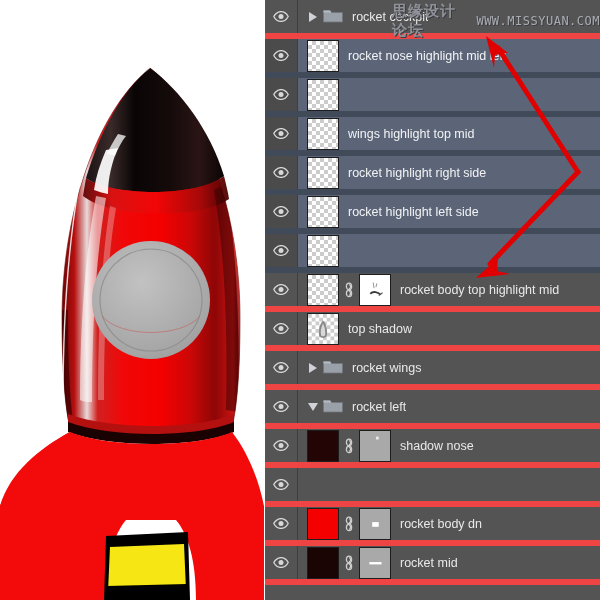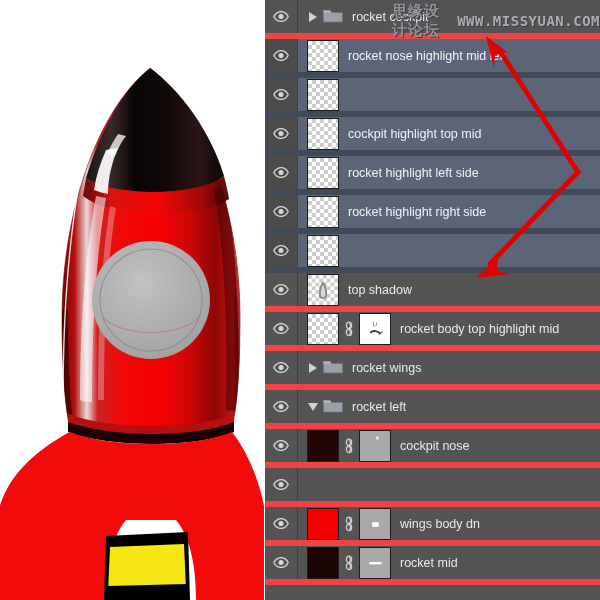--- a/index.html
+++ b/index.html
@@ -96,21 +96,21 @@
     display: flex; align-items: center; gap: 6px;
     pointer-events: none;
     justify-content: flex-end;
   }
   #wm-cn {
     font-size: 15px; font-weight: bold; letter-spacing: 1px;
     color: #8f9298; text-shadow: 1px 1px 0 #3a3c41;
     font-family: "DejaVu Sans", sans-serif;
   }
   #wm-url {
-    font-size: 14px; font-weight: bold; letter-spacing: 0.5px;
+    font-size: 12px; font-weight: normal; letter-spacing: 0.5px;
     color: #a9acb2; text-shadow: 1px 1px 0 #3a3c41;
     font-family: "DejaVu Sans Mono", monospace;
   }
 
   
   #annot { position: absolute; left: 0; top: 0; width: 600px; height: 600px; pointer-events: none; }
 </style>
 </head>
 <body>
 
@@ -256,21 +256,33 @@
       </div>
       <div class="layer-row sel">
         <div class="eye-cell">
           <svg class="eye-icon" viewBox="0 0 16 11">
             <path d="M8 0.6 C3.4 0.6 0.8 5.5 0.8 5.5 C0.8 5.5 3.4 10.4 8 10.4 C12.6 10.4 15.2 5.5 15.2 5.5 C15.2 5.5 12.6 0.6 8 0.6 Z" fill="none" stroke="#d8d8d8" stroke-width="1.3"></path>
             <circle cx="8" cy="5.5" r="2.5" fill="#d8d8d8"></circle>
           </svg>
         </div>
         <div class="content-cell">
           <div class="thumb checker"></div>
-          <span class="layer-name">cockpit highlight top mid</span>
+          <span class="layer-name">wings highlight top mid</span>
+        </div>
+      </div>
+      <div class="layer-row sel">
+        <div class="eye-cell">
+          <svg class="eye-icon" viewBox="0 0 16 11">
+            <path d="M8 0.6 C3.4 0.6 0.8 5.5 0.8 5.5 C0.8 5.5 3.4 10.4 8 10.4 C12.6 10.4 15.2 5.5 15.2 5.5 C15.2 5.5 12.6 0.6 8 0.6 Z" fill="none" stroke="#d8d8d8" stroke-width="1.3"></path>
+            <circle cx="8" cy="5.5" r="2.5" fill="#d8d8d8"></circle>
+          </svg>
+        </div>
+        <div class="content-cell">
+          <div class="thumb checker"></div>
+          <span class="layer-name">rocket highlight right side</span>
         </div>
       </div>
       <div class="layer-row sel">
         <div class="eye-cell">
           <svg class="eye-icon" viewBox="0 0 16 11">
             <path d="M8 0.6 C3.4 0.6 0.8 5.5 0.8 5.5 C0.8 5.5 3.4 10.4 8 10.4 C12.6 10.4 15.2 5.5 15.2 5.5 C15.2 5.5 12.6 0.6 8 0.6 Z" fill="none" stroke="#d8d8d8" stroke-width="1.3"></path>
             <circle cx="8" cy="5.5" r="2.5" fill="#d8d8d8"></circle>
           </svg>
         </div>
         <div class="content-cell">
@@ -280,32 +292,43 @@
       </div>
       <div class="layer-row sel">
         <div class="eye-cell">
           <svg class="eye-icon" viewBox="0 0 16 11">
             <path d="M8 0.6 C3.4 0.6 0.8 5.5 0.8 5.5 C0.8 5.5 3.4 10.4 8 10.4 C12.6 10.4 15.2 5.5 15.2 5.5 C15.2 5.5 12.6 0.6 8 0.6 Z" fill="none" stroke="#d8d8d8" stroke-width="1.3"></path>
             <circle cx="8" cy="5.5" r="2.5" fill="#d8d8d8"></circle>
           </svg>
         </div>
         <div class="content-cell">
           <div class="thumb checker"></div>
-          <span class="layer-name">rocket highlight right side</span>
-        </div>
-      </div>
-      <div class="layer-row sel">
-        <div class="eye-cell">
-          <svg class="eye-icon" viewBox="0 0 16 11">
-            <path d="M8 0.6 C3.4 0.6 0.8 5.5 0.8 5.5 C0.8 5.5 3.4 10.4 8 10.4 C12.6 10.4 15.2 5.5 15.2 5.5 C15.2 5.5 12.6 0.6 8 0.6 Z" fill="none" stroke="#d8d8d8" stroke-width="1.3"></path>
-            <circle cx="8" cy="5.5" r="2.5" fill="#d8d8d8"></circle>
-          </svg>
-        </div>
-        <div class="content-cell">
-          <div class="thumb checker"></div>
+        </div>
+      </div>
+      <div class="layer-row unsel">
+        <div class="eye-cell">
+          <svg class="eye-icon" viewBox="0 0 16 11">
+            <path d="M8 0.6 C3.4 0.6 0.8 5.5 0.8 5.5 C0.8 5.5 3.4 10.4 8 10.4 C12.6 10.4 15.2 5.5 15.2 5.5 C15.2 5.5 12.6 0.6 8 0.6 Z" fill="none" stroke="#d8d8d8" stroke-width="1.3"></path>
+            <circle cx="8" cy="5.5" r="2.5" fill="#d8d8d8"></circle>
+          </svg>
+        </div>
+        <div class="content-cell">
+          <div class="thumb checker"></div>
+          <span style="line-height: 0;"><svg class="link-icon" viewBox="0 0 12 16">
+              <path d="M6 2.5 A2.4 2.4 0 0 1 6 7 M6 9 A2.4 2.4 0 0 1 6 13.5" fill="none" stroke="#cfcfcf" stroke-width="1.3"></path>
+              <ellipse cx="6" cy="4.4" rx="2.6" ry="3.2" fill="none" stroke="#cfcfcf" stroke-width="1.3"></ellipse>
+              <ellipse cx="6" cy="11.4" rx="2.6" ry="3.2" fill="none" stroke="#cfcfcf" stroke-width="1.3"></ellipse>
+            </svg></span>
+          <span style="line-height: 0;"><svg class="mask-thumb" viewBox="0 0 32 32">
+              <rect width="32" height="32" fill="#ffffff"></rect>
+              <path d="M14 8 L15 14 M18 9 L17 13" stroke="#9a9a9a" stroke-width="1.1" fill="none"></path>
+              <path d="M11 20 C14 17, 19 18, 22 21" stroke="#3a3a3a" stroke-width="2" fill="none"></path>
+              <path d="M20 22 L24 19" stroke="#555" stroke-width="1.2" fill="none"></path>
+            </svg></span>
+          <span class="layer-name">rocket body top highlight mid</span>
         </div>
       </div>
       <div class="layer-row unsel">
         <div class="eye-cell">
           <svg class="eye-icon" viewBox="0 0 16 11">
             <path d="M8 0.6 C3.4 0.6 0.8 5.5 0.8 5.5 C0.8 5.5 3.4 10.4 8 10.4 C12.6 10.4 15.2 5.5 15.2 5.5 C15.2 5.5 12.6 0.6 8 0.6 Z" fill="none" stroke="#d8d8d8" stroke-width="1.3"></path>
             <circle cx="8" cy="5.5" r="2.5" fill="#d8d8d8"></circle>
           </svg>
         </div>
         <div class="content-cell">
@@ -325,43 +348,20 @@
         </div>
       </div>
       <div class="layer-row unsel">
         <div class="eye-cell">
           <svg class="eye-icon" viewBox="0 0 16 11">
             <path d="M8 0.6 C3.4 0.6 0.8 5.5 0.8 5.5 C0.8 5.5 3.4 10.4 8 10.4 C12.6 10.4 15.2 5.5 15.2 5.5 C15.2 5.5 12.6 0.6 8 0.6 Z" fill="none" stroke="#d8d8d8" stroke-width="1.3"></path>
             <circle cx="8" cy="5.5" r="2.5" fill="#d8d8d8"></circle>
           </svg>
         </div>
         <div class="content-cell">
-          <div class="thumb checker"></div>
-          <span style="line-height: 0;"><svg class="link-icon" viewBox="0 0 12 16">
-              <path d="M6 2.5 A2.4 2.4 0 0 1 6 7 M6 9 A2.4 2.4 0 0 1 6 13.5" fill="none" stroke="#cfcfcf" stroke-width="1.3"></path>
-              <ellipse cx="6" cy="4.4" rx="2.6" ry="3.2" fill="none" stroke="#cfcfcf" stroke-width="1.3"></ellipse>
-              <ellipse cx="6" cy="11.4" rx="2.6" ry="3.2" fill="none" stroke="#cfcfcf" stroke-width="1.3"></ellipse>
-            </svg></span>
-          <span style="line-height: 0;"><svg class="mask-thumb" viewBox="0 0 32 32">
-              <rect width="32" height="32" fill="#ffffff"></rect>
-              <path d="M14 8 L15 14 M18 9 L17 13" stroke="#9a9a9a" stroke-width="1.1" fill="none"></path>
-              <path d="M11 20 C14 17, 19 18, 22 21" stroke="#3a3a3a" stroke-width="2" fill="none"></path>
-              <path d="M20 22 L24 19" stroke="#555" stroke-width="1.2" fill="none"></path>
-            </svg></span>
-          <span class="layer-name">rocket body top highlight mid</span>
-        </div>
-      </div>
-      <div class="layer-row unsel">
-        <div class="eye-cell">
-          <svg class="eye-icon" viewBox="0 0 16 11">
-            <path d="M8 0.6 C3.4 0.6 0.8 5.5 0.8 5.5 C0.8 5.5 3.4 10.4 8 10.4 C12.6 10.4 15.2 5.5 15.2 5.5 C15.2 5.5 12.6 0.6 8 0.6 Z" fill="none" stroke="#d8d8d8" stroke-width="1.3"></path>
-            <circle cx="8" cy="5.5" r="2.5" fill="#d8d8d8"></circle>
-          </svg>
-        </div>
-        <div class="content-cell">
           <div class="disclosure">
             <span class="tri closed"></span>
           </div>
           <span><svg class="folder-icon" viewBox="0 0 20 15">
               <path d="M0.5 2.5 L7 2.5 L8.5 4.5 L19.5 4.5 L19.5 14 L0.5 14 Z" fill="#9aa0a8" stroke="#6f757d" stroke-width="0.8"></path>
               <path d="M0.5 2.5 L7 2.5 L8.5 4.5 L0.5 4.5 Z" fill="#b4bac1"></path>
             </svg></span>
           <span class="layer-name">rocket wings</span>
         </div>
       </div>
@@ -394,21 +394,21 @@
           <div class="thumb" style="background: rgb(35, 5, 5);"></div>
           <span style="line-height: 0;"><svg class="link-icon" viewBox="0 0 12 16">
               <path d="M6 2.5 A2.4 2.4 0 0 1 6 7 M6 9 A2.4 2.4 0 0 1 6 13.5" fill="none" stroke="#cfcfcf" stroke-width="1.3"></path>
               <ellipse cx="6" cy="4.4" rx="2.6" ry="3.2" fill="none" stroke="#cfcfcf" stroke-width="1.3"></ellipse>
               <ellipse cx="6" cy="11.4" rx="2.6" ry="3.2" fill="none" stroke="#cfcfcf" stroke-width="1.3"></ellipse>
             </svg></span>
           <span style="line-height: 0;"><svg class="mask-thumb" viewBox="0 0 32 32">
               <rect width="32" height="32" fill="#a9a9a9"></rect>
               <rect x="17" y="6" width="3" height="3" fill="#e8e8e8"></rect>
             </svg></span>
-          <span class="layer-name">cockpit nose</span>
+          <span class="layer-name">shadow nose</span>
         </div>
       </div>
       <div class="layer-row unsel">
         <div class="eye-cell">
           <svg class="eye-icon" viewBox="0 0 16 11">
             <path d="M8 0.6 C3.4 0.6 0.8 5.5 0.8 5.5 C0.8 5.5 3.4 10.4 8 10.4 C12.6 10.4 15.2 5.5 15.2 5.5 C15.2 5.5 12.6 0.6 8 0.6 Z" fill="none" stroke="#d8d8d8" stroke-width="1.3"></path>
             <circle cx="8" cy="5.5" r="2.5" fill="#d8d8d8"></circle>
           </svg>
         </div>
       </div>
@@ -423,21 +423,21 @@
           <div class="thumb" style="background: rgb(245, 0, 0);"></div>
           <span style="line-height: 0;"><svg class="link-icon" viewBox="0 0 12 16">
               <path d="M6 2.5 A2.4 2.4 0 0 1 6 7 M6 9 A2.4 2.4 0 0 1 6 13.5" fill="none" stroke="#cfcfcf" stroke-width="1.3"></path>
               <ellipse cx="6" cy="4.4" rx="2.6" ry="3.2" fill="none" stroke="#cfcfcf" stroke-width="1.3"></ellipse>
               <ellipse cx="6" cy="11.4" rx="2.6" ry="3.2" fill="none" stroke="#cfcfcf" stroke-width="1.3"></ellipse>
             </svg></span>
           <span style="line-height: 0;"><svg class="mask-thumb" viewBox="0 0 32 32">
               <rect width="32" height="32" fill="#a9a9a9"></rect>
               <rect x="13" y="14" width="7" height="5" fill="#ffffff"></rect>
             </svg></span>
-          <span class="layer-name">wings body dn</span>
+          <span class="layer-name">rocket body dn</span>
         </div>
       </div>
       <div class="layer-row unsel">
         <div class="eye-cell">
           <svg class="eye-icon" viewBox="0 0 16 11">
             <path d="M8 0.6 C3.4 0.6 0.8 5.5 0.8 5.5 C0.8 5.5 3.4 10.4 8 10.4 C12.6 10.4 15.2 5.5 15.2 5.5 C15.2 5.5 12.6 0.6 8 0.6 Z" fill="none" stroke="#d8d8d8" stroke-width="1.3"></path>
             <circle cx="8" cy="5.5" r="2.5" fill="#d8d8d8"></circle>
           </svg>
         </div>
         <div class="content-cell">

